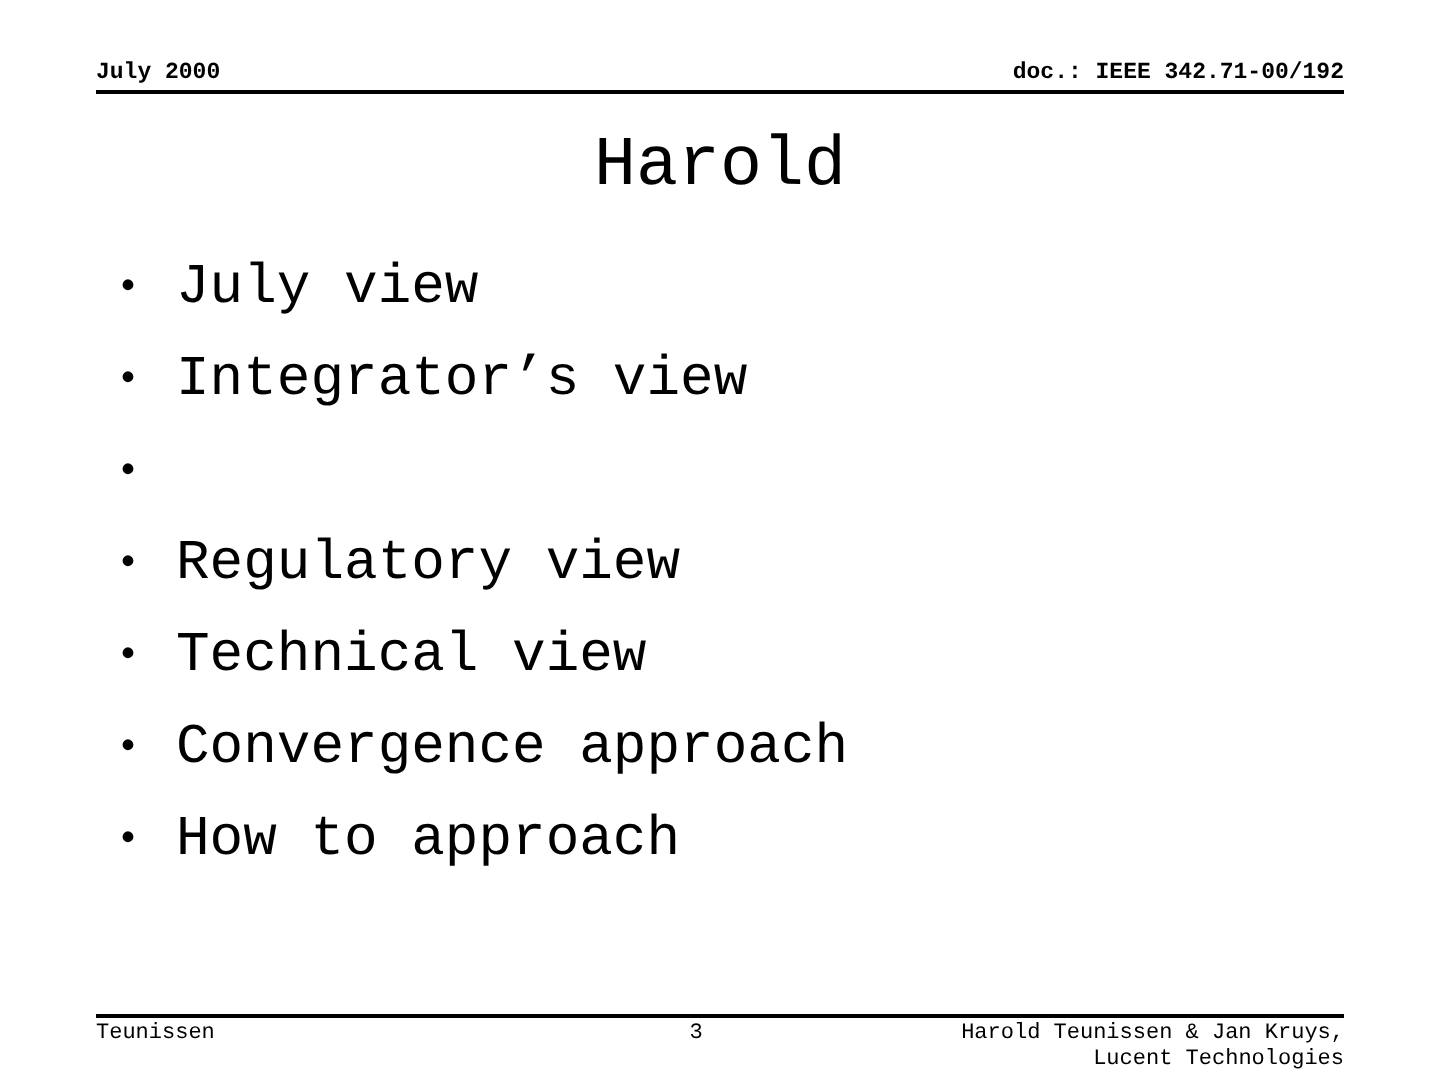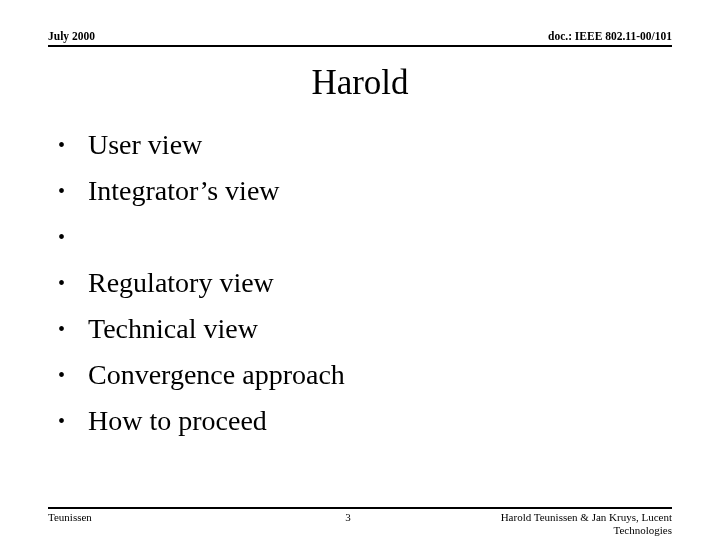--- a/index.html
+++ b/index.html
@@ -15,20 +15,21 @@
     font-family: "Liberation Serif", "DejaVu Serif", serif;
     color: #000000;
     -webkit-font-smoothing: none;
   }
 
   .slide {
     position: absolute;
     left: 0; top: 0;
     width: 720px;
     height: 480px;
+    font-family: Liberation Mono, monospace;
   }
 
   
   .header {
     position: absolute;
     left: 48px;
     top: 30px;
     width: 624px;
     height: 18px;
   }
@@ -143,31 +144,31 @@
     line-height: 13px;
   }
 </style>
 </head>
 <body>
 
 <div class="slide">
 
   <div class="header">
     <div class="header-left">July 2000</div>
-    <div class="header-right">doc.: IEEE 802.11-00/101</div>
+    <div class="header-right">doc.: IEEE 342.71-00/192</div>
   </div>
   <div class="header-rule"></div>
 
   <div class="title">Harold</div>
 
   <div class="bullets">
 
     <div class="bullet-row">
       <span class="bullet-mark">•</span>
-      <span class="bullet-text">User view</span>
+      <span class="bullet-text">July view</span>
     </div>
 
     <div class="bullet-row">
       <span class="bullet-mark">•</span>
       <span class="bullet-text">Integrator’s view</span>
     </div>
 
     <div class="bullet-row">
       <span class="bullet-mark">•</span>
     </div>
@@ -182,21 +183,21 @@
       <span class="bullet-text">Technical view</span>
     </div>
 
     <div class="bullet-row">
       <span class="bullet-mark">•</span>
       <span class="bullet-text">Convergence approach</span>
     </div>
 
     <div class="bullet-row">
       <span class="bullet-mark">•</span>
-      <span class="bullet-text">How to proceed</span>
+      <span class="bullet-text">How to approach</span>
     </div>
 
   </div>
 
   <div class="footer-rule"></div>
   <div class="footer">
     <div class="footer-left">Teunissen</div>
     <div class="footer-center">3</div>
     <div class="footer-right">Harold Teunissen &amp; Jan Kruys, Lucent Technologies</div>
   </div>

